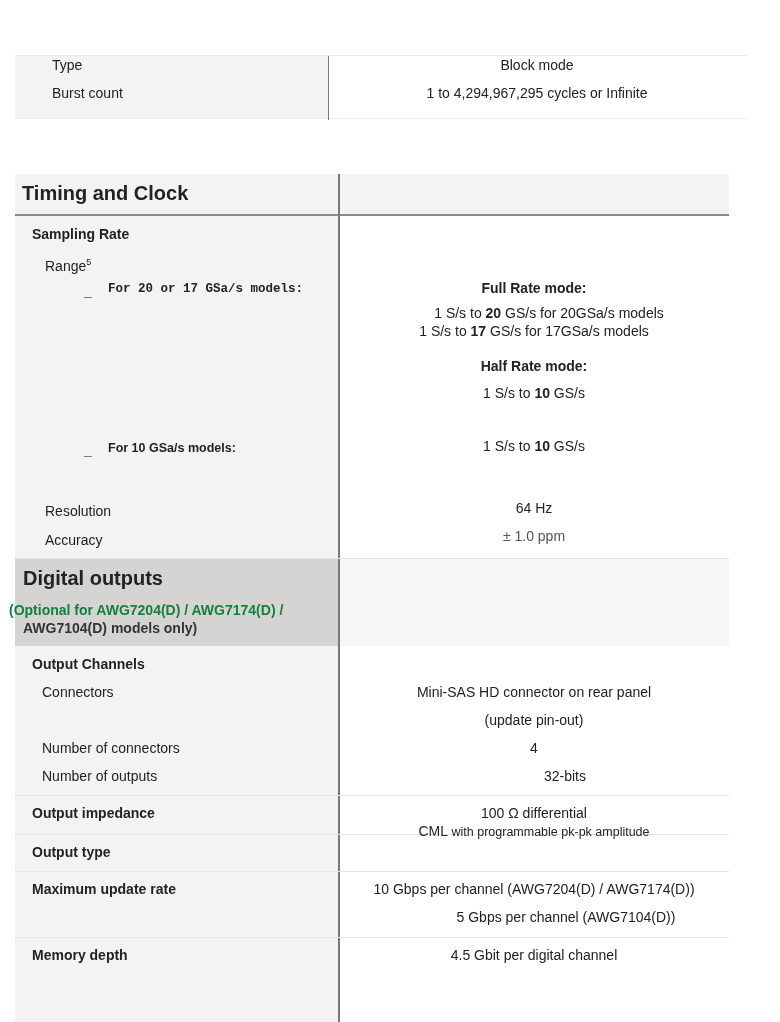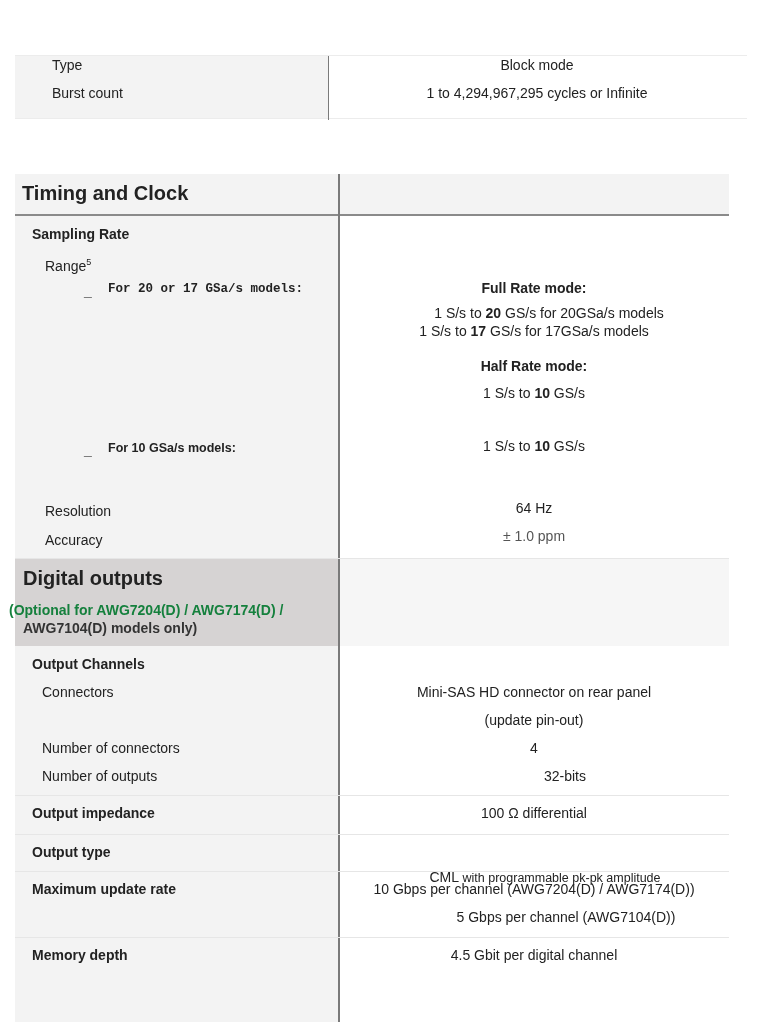--- a/index.html
+++ b/index.html
@@ -73,21 +73,21 @@
 <div class="t c" style="left:340px;width:388px;top:739px;">4</div>
 <div class="t" style="left:42px;top:767px;">Number of outputs</div>
 <div class="t c" style="left:328px;width:388px;top:767px;margin-left:43px;">32-bits</div>
 <div class="hline" style="left:15px;top:795px;width:714px;"></div>
 
 <div class="t b" style="left:32px;top:804px;">Output impedance</div>
 <div class="t c" style="left:340px;width:388px;top:804px;">100 Ω differential</div>
 <div class="hline" style="left:15px;top:834px;width:714px;"></div>
 
 <div class="t b" style="left:32px;top:843px;">Output type</div>
-<div class="t c" style="left:340px;width:388px;top:868px;padding-left:11px;"><span>CML</span><span class="sm"> with programmable pk-pk amplitude</span></div>
+<div class="t c" style="left:340px;width:388px;top:822px;"><span>CML</span><span class="sm"> with programmable pk-pk amplitude</span></div>
 <div class="hline" style="left:15px;top:871px;width:714px;"></div>
 
 <div class="t b" style="left:32px;top:880px;">Maximum update rate</div>
 <div class="t c" style="left:340px;width:388px;top:880px;">10 Gbps per channel (AWG7204(D) / AWG7174(D))</div>
 <div class="t c" style="left:340px;width:388px;top:908px;padding-left:32px;">5 Gbps per channel (AWG7104(D))</div>
 <div class="hline" style="left:15px;top:937px;width:714px;"></div>
 
 <div class="t b" style="left:32px;top:946px;">Memory depth</div>
 <div class="t c" style="left:340px;width:388px;top:946px;">4.5 Gbit per digital channel</div>
 

